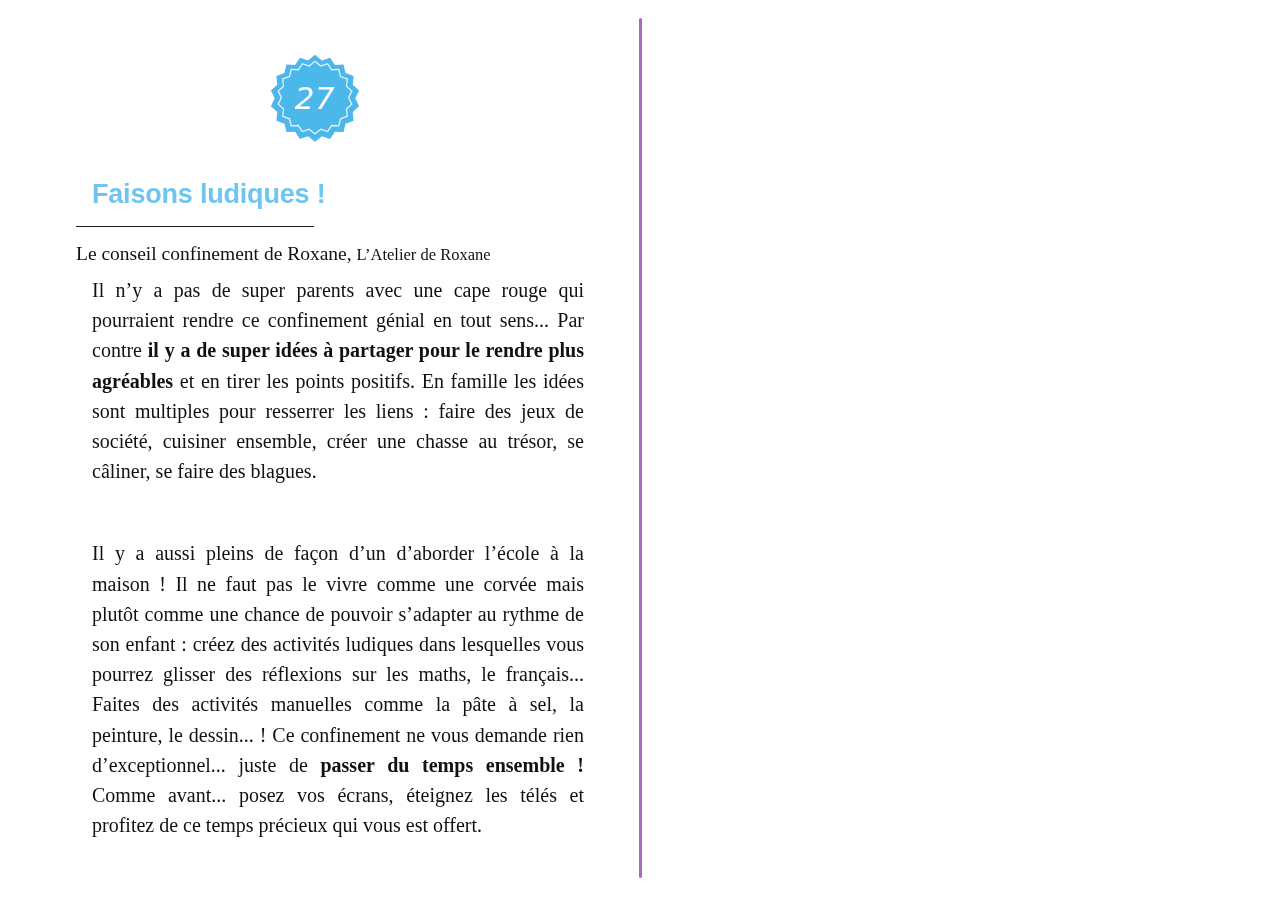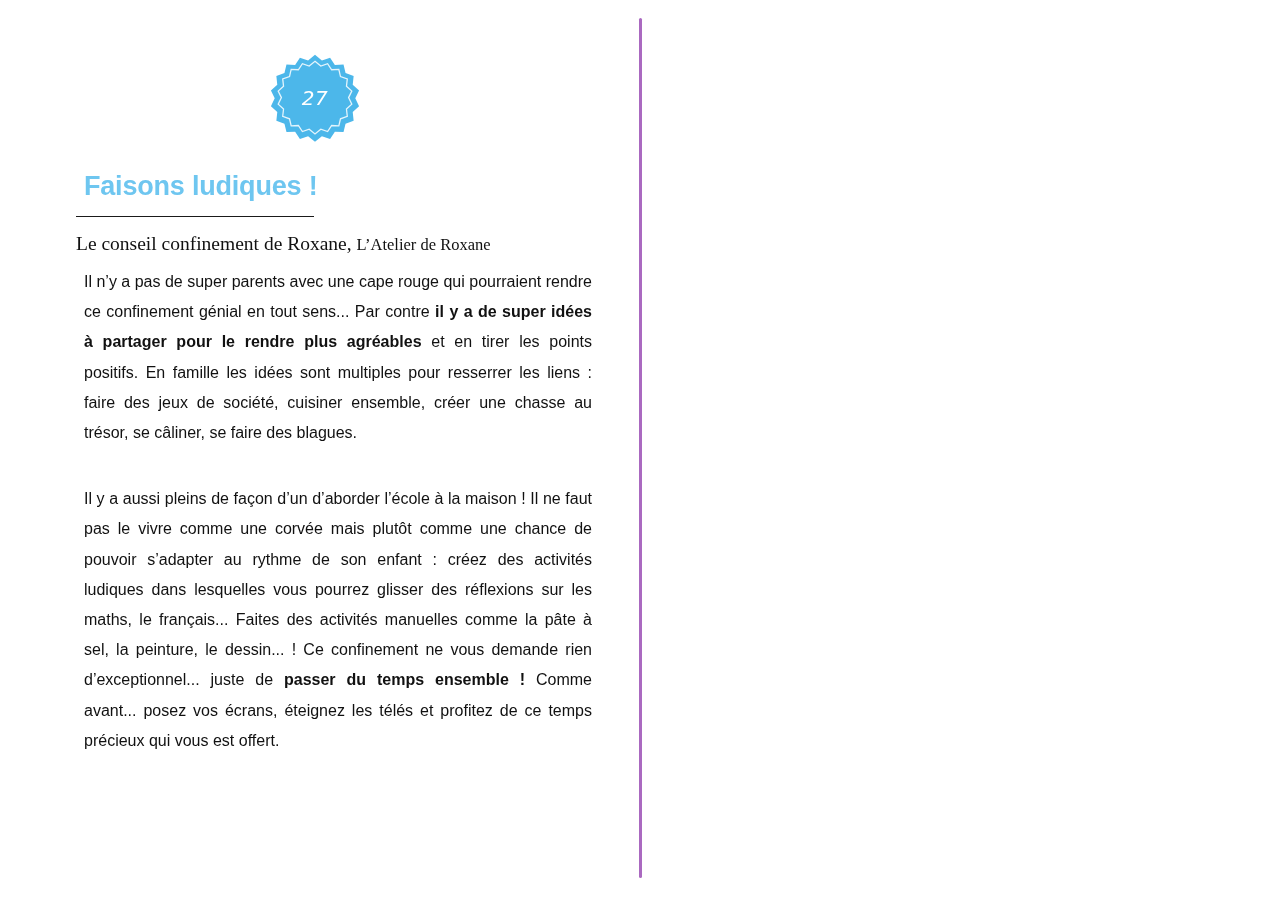--- a/index.html
+++ b/index.html
@@ -56,35 +56,35 @@
   }
   .badge svg { display: block; width: 92px; height: 92px; }
   .badge-num {
     position: absolute;
     inset: 0;
     display: flex;
     align-items: center;
     justify-content: center;
     color: #ffffff;
     font-family: "DejaVu Sans", sans-serif;
-    font-size: 20px;
+    font-size: 31px;
     font-weight: 400;
     letter-spacing: .5px;
     font-style: italic;
     transform: translateY(-1px);
   }
   .badge-27 { left: 269px; top: 53px; }
 
   
   .heading {
     font-family: "Liberation Sans", sans-serif;
     font-weight: bold;
     font-size: 27px;
     letter-spacing: -0.2px;
-    margin: 8px;
+    margin: 16px;
     line-height: 1.15;
   }
   .heading-blue { color: #6ec6f0; }
 
   .rule {
     height: 1px;
     background: #1a1a1a;
     margin: 14px 0 0 0;
   }
   .rule-left { width: 238px; }
@@ -95,26 +95,26 @@
     margin: 14px 0 0 0;
     line-height: 1.3;
     white-space: nowrap;
   }
   .byline .small {
     font-size: 16.5px;
   }
 
   
   .body-text {
-    font-family: Liberation Sans, sans-serif;
-    font-size: 16px;
+    font-family: Liberation Serif, serif;
+    font-size: 20px;
     line-height: 30.2px;
     text-align: justify;
     text-justify: inter-word;
-    margin: 8px;
+    margin: 16px;
   }
   .body-text b { font-weight: bold; }
 
   .para-gap { height: 20px; }
 
   
   .left-head-wrap { position: absolute; left: 76px; top: 163px; width: 524px; }
   .left-body-wrap { position: absolute; left: 76px; top: 259px; width: 524px; }
 </style>
 </head>

